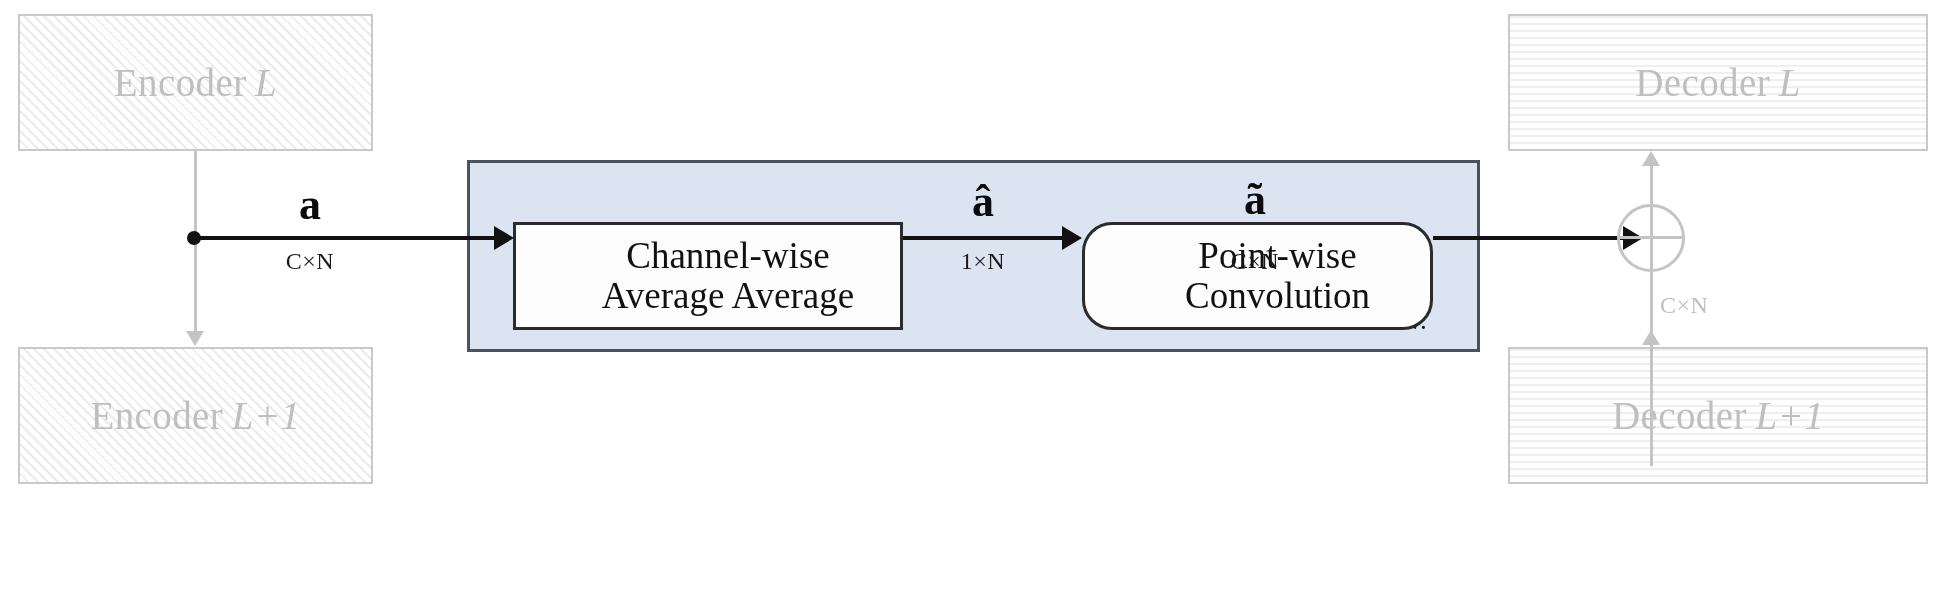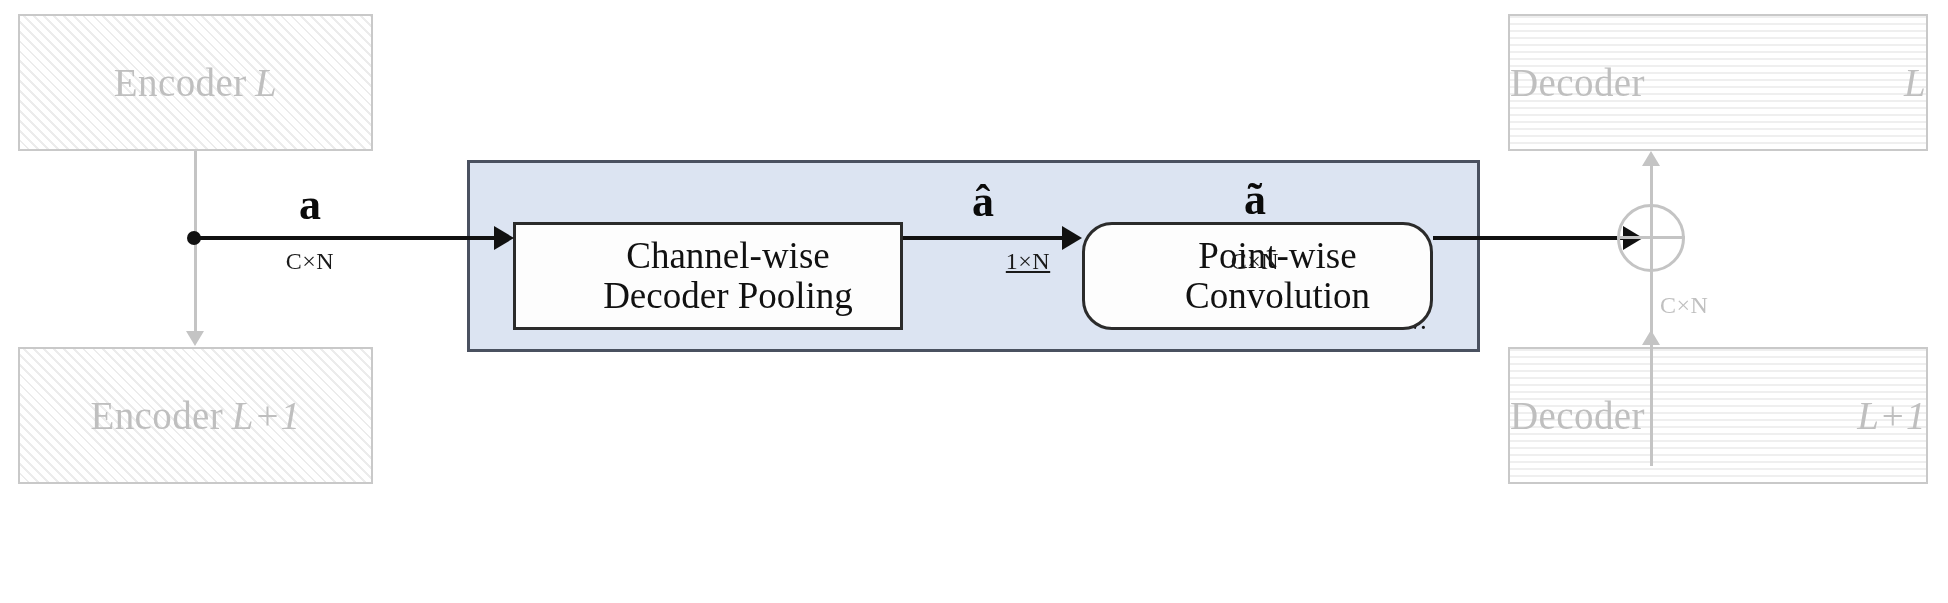--- a/index.html
+++ b/index.html
@@ -26,21 +26,20 @@
   .hatch{
     background-image:repeating-linear-gradient(
         45deg,
         #ffffff 0px,#ffffff 5px,
         #ececec 5px,#ececec 7px);
   }
   .dots{
     background-image:
       repeating-linear-gradient(0deg,#ffffff 0px,#ffffff 5px,#efefef 5px,#efefef 7px),
       repeating-linear-gradient(90deg,rgba(255,255,255,0) 0px,rgba(255,255,255,0) 5px,#efefef 5px,#efefef 7px);
-    justify-content: space-between;
   }
   .sideblock .ital{font-style:italic;padding-left:.22em;}
 
   
   .panel{
     background:#dce4f2;
     border:3px solid #4a5160;
   }
   .panel-label{
     position:absolute;
@@ -140,21 +139,21 @@
   <div class="abs gline-v" style="left:194px;top:151px;height:180px;"></div>
   <div class="abs gdown-head" style="left:186px;top:331px;"></div>
 
   <div class="abs panel" style="left:467px;top:160px;width:1013px;height:192px;">
   </div>
   <div class="panel-label" style="left:1208px;top:305px;">CWAP &amp; PW Conv.</div>
 
   <div class="abs opbox" style="left:513px;top:222px;width:390px;height:108px;">
     <div>
       <div>Channel-wise</div>
-      <div>Decoder Pooling</div>
+      <div>Average Average</div>
     </div>
   </div>
 
   <div class="abs opbox" style="left:1082px;top:222px;width:351px;height:108px;border-radius:30px;">
     <div>
       <div>Point-wise</div>
       <div>Convolution</div>
     </div>
   </div>
 
@@ -163,21 +162,21 @@
   <div class="abs hline" style="left:194px;top:236px;width:300px;"></div>
   <div class="abs harrow-head" style="left:494px;top:226px;"></div>
 
   <div class="abs vecsym" style="left:230px;top:183px;width:160px;">a</div>
   <div class="abs dimlabel" style="left:230px;top:248px;width:160px;">C×N</div>
 
   <div class="abs hline" style="left:903px;top:236px;width:159px;"></div>
   <div class="abs harrow-head" style="left:1062px;top:226px;"></div>
 
   <div class="abs vecsym" style="left:903px;top:180px;width:160px;">â</div>
-  <div class="abs dimlabel" style="left:948px;top:248px;width:160px;text-decoration:underline;">1×N</div>
+  <div class="abs dimlabel" style="left:903px;top:248px;width:160px;">1×N</div>
 
   <div class="abs hline" style="left:1433px;top:236px;width:190px;"></div>
   <div class="abs harrow-head" style="left:1623px;top:226px;"></div>
 
   <div class="abs vecsym" style="left:1175px;top:178px;width:160px;">ã</div>
   <div class="abs dimlabel" style="left:1175px;top:248px;width:160px;">C×N</div>
 
   <div class="abs plus-circle" style="left:1617px;top:204px;width:68px;height:68px;"></div>
   <div class="abs plus-h" style="left:1617px;top:236px;width:68px;"></div>
 

